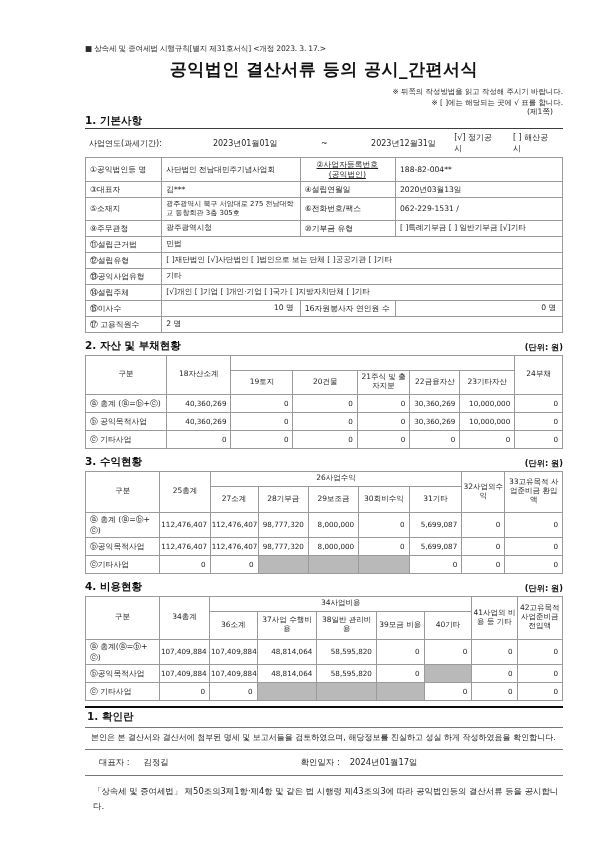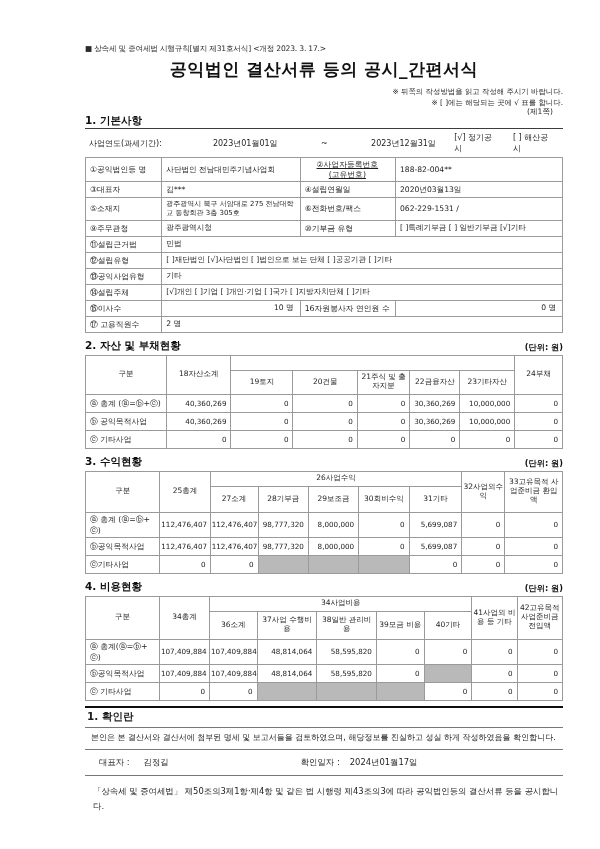--- a/index.html
+++ b/index.html
@@ -74,21 +74,21 @@
         <col style="width:29%">
         <col style="width:20%">
         <col style="width:35%">
       </colgroup>
     <tbody>
         <tr style="height:24px;">
       <td class="lbl">①공익법인등 명</td>
       <td class="val">사단법인 전남대민주기념사업회</td>
       <td class="lbl cen">
         <span class="twoline">②사업자등록번호</span>
-        <span class="twoline">(고유번호)</span>
+        <span class="twoline">(공익법인)</span>
       </td>
       <td class="val">188-82-004**</td>
     </tr>
     <tr style="height:15px;">
       <td class="lbl">③대표자</td>
       <td class="val">김***</td>
       <td class="lbl">④설립연월일</td>
       <td class="val">2020년03월13일</td>
     </tr>
     <tr style="height:22px;">

